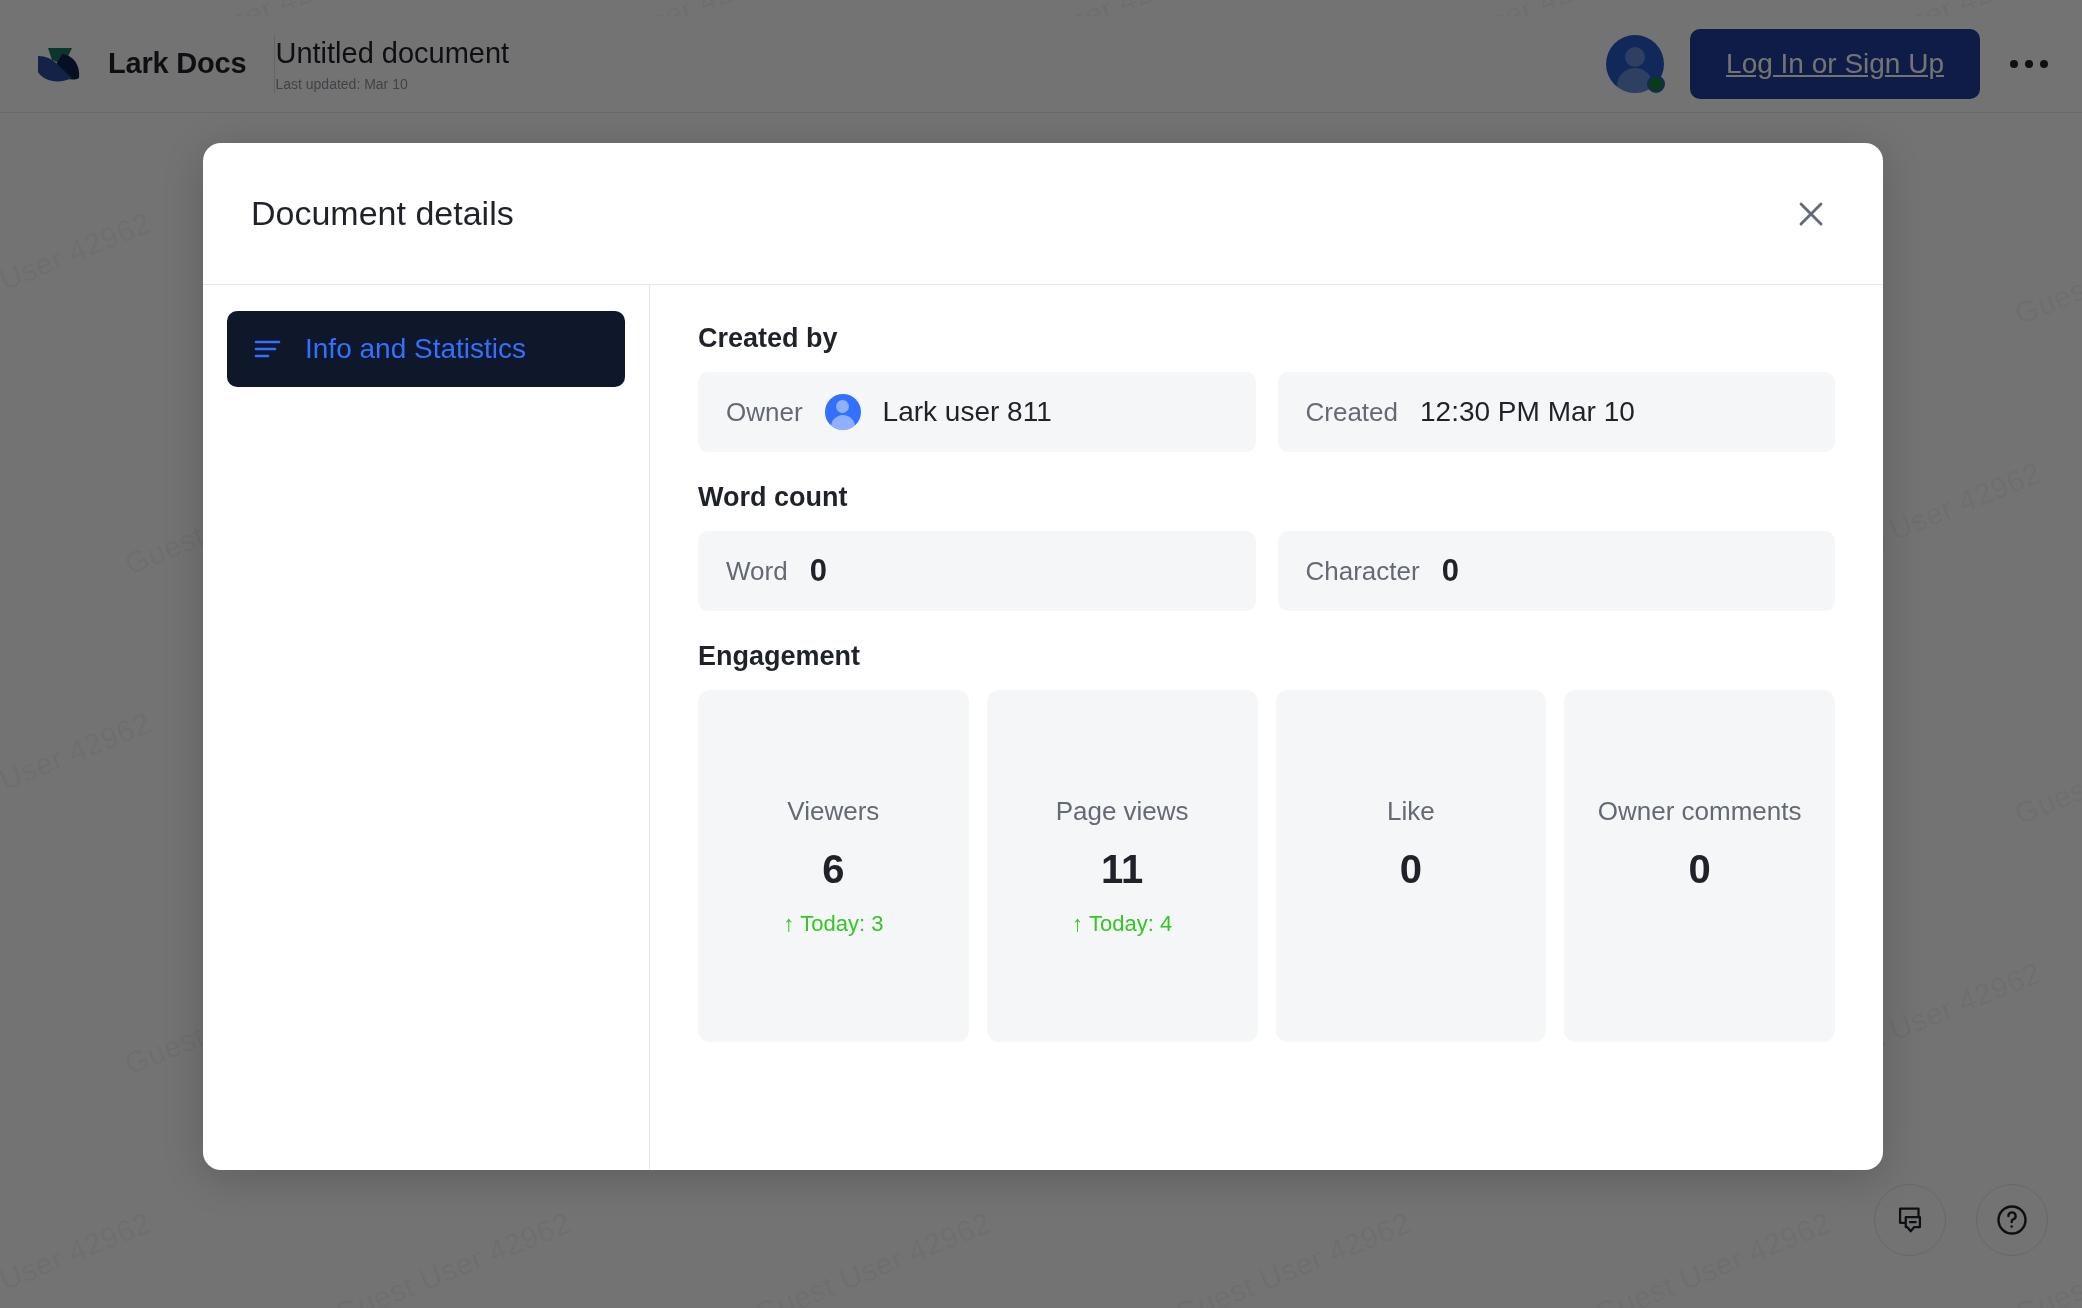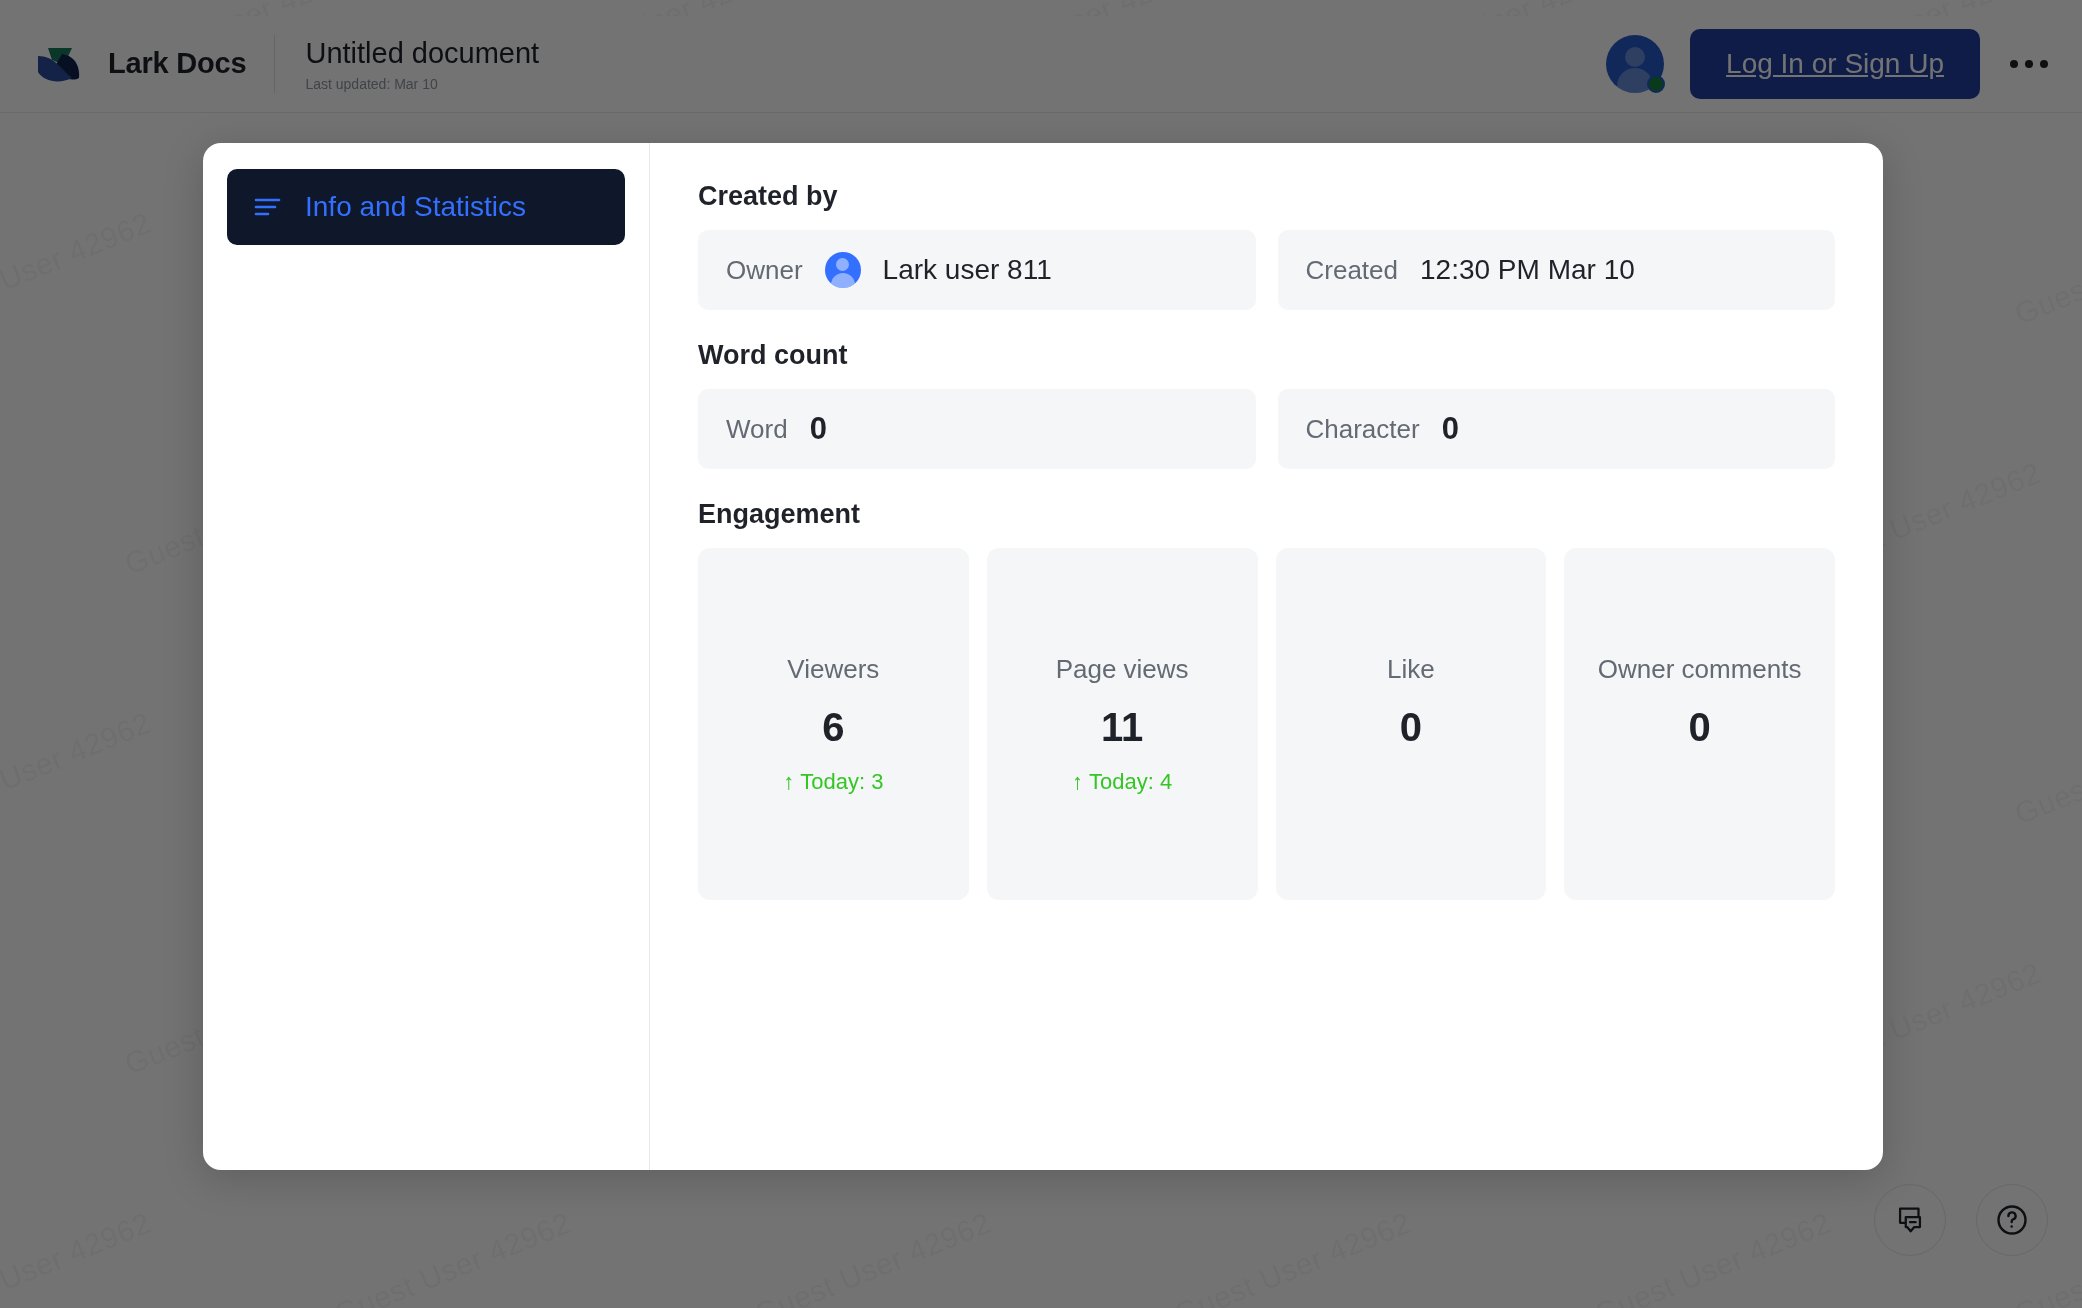--- a/index.html
+++ b/index.html
@@ -66,21 +66,20 @@
     color: #1f2329;
     letter-spacing: -0.2px;
   }
   .appbar-divider {
     width: 1px;
     height: 58px;
     background: #dee0e3;
     margin-left: 28px;
   }
   .doc-titles {
-    margin-left: 30px;
     display: flex;
     flex-direction: column;
     justify-content: center;
   }
   .doc-title {
     font-size: 29px;
     color: #1f2329;
     line-height: 1.25;
   }
   .doc-sub {
@@ -444,20 +443,28 @@
         <path d="M9.6 9.3a2.4 2.4 0 1 1 3.1 2.3c-.6.25-.9.75-.9 1.35v.45"></path>
         <circle cx="11.8" cy="16.3" r="0.85" fill="#1f2329" stroke="none"></circle>
       </svg>
     </div>
   </div>
 
   <div class="scrim"></div>
 
   <div class="modal">
 
+    <div class="modal-header">
+      <div class="modal-title">Document details</div>
+      <div class="modal-close">
+        <svg width="40" height="40" viewBox="0 0 24 24" fill="none" stroke="#646a73" stroke-width="1.7" stroke-linecap="round">
+          <path d="M6 6 L18 18 M18 6 L6 18"></path>
+        </svg>
+      </div>
+    </div>
 
     <div class="modal-body">
 
       <div class="modal-sidebar">
         <div class="side-item active">
           <span class="side-icon">
             <svg width="30" height="26" viewBox="0 0 30 26" fill="none" stroke="#3370ff" stroke-width="2.6" stroke-linecap="round" aria-hidden="true">
               <path d="M3 6 H26"></path>
               <path d="M3 13 H22"></path>
               <path d="M3 20 H15"></path>

